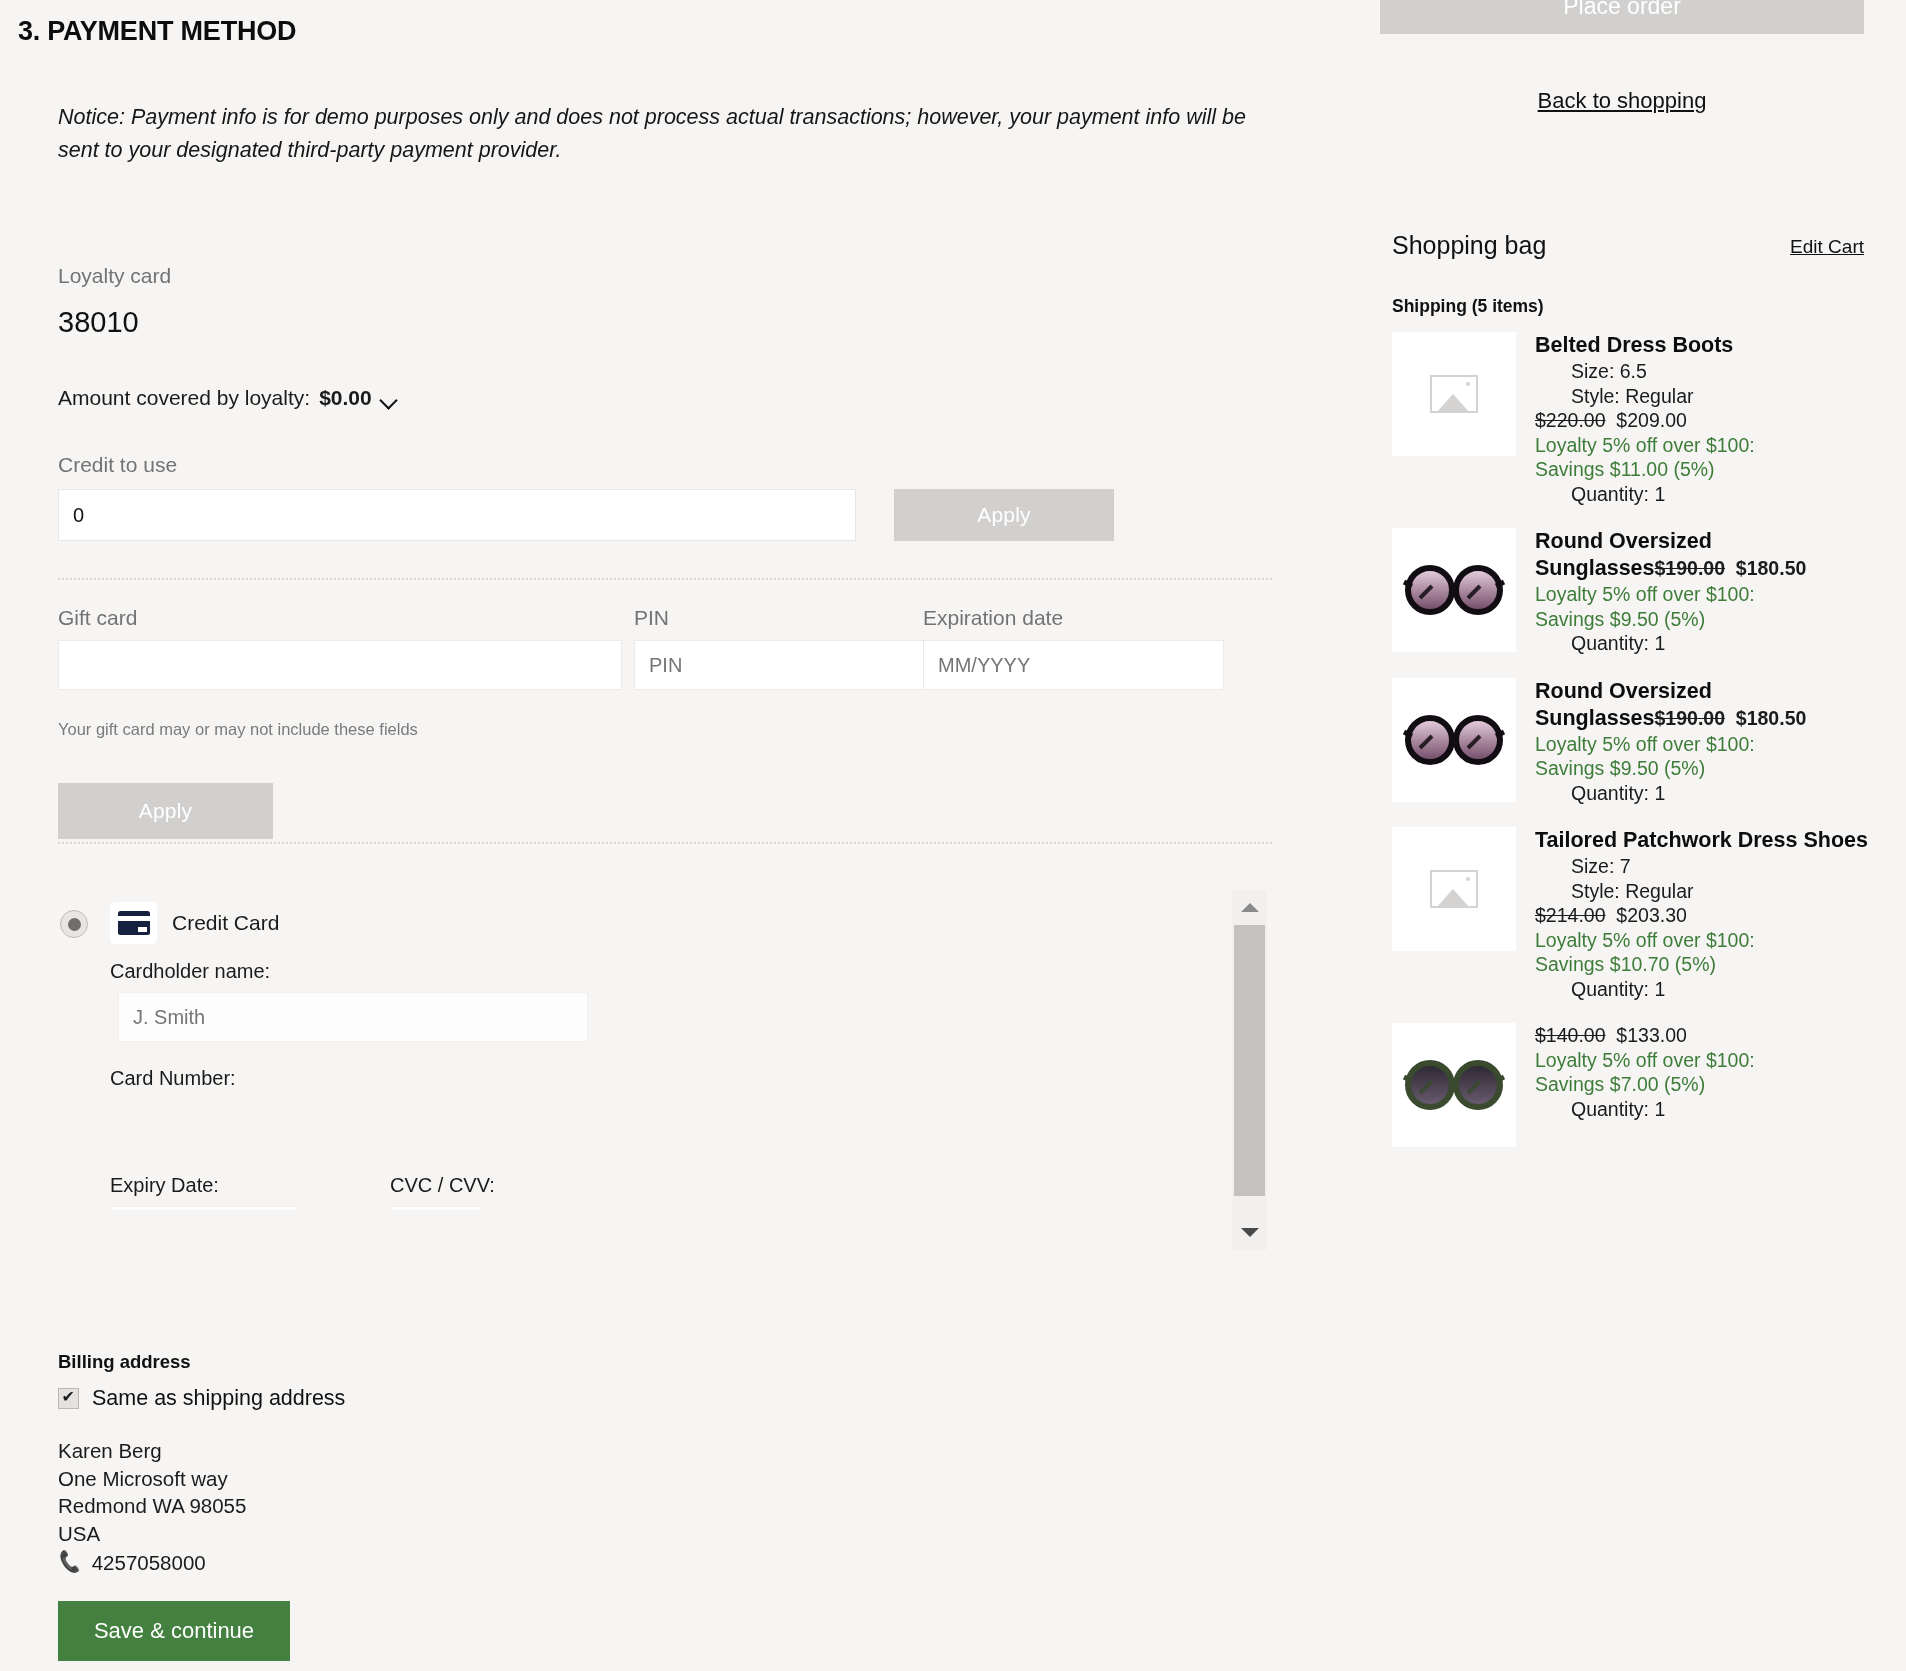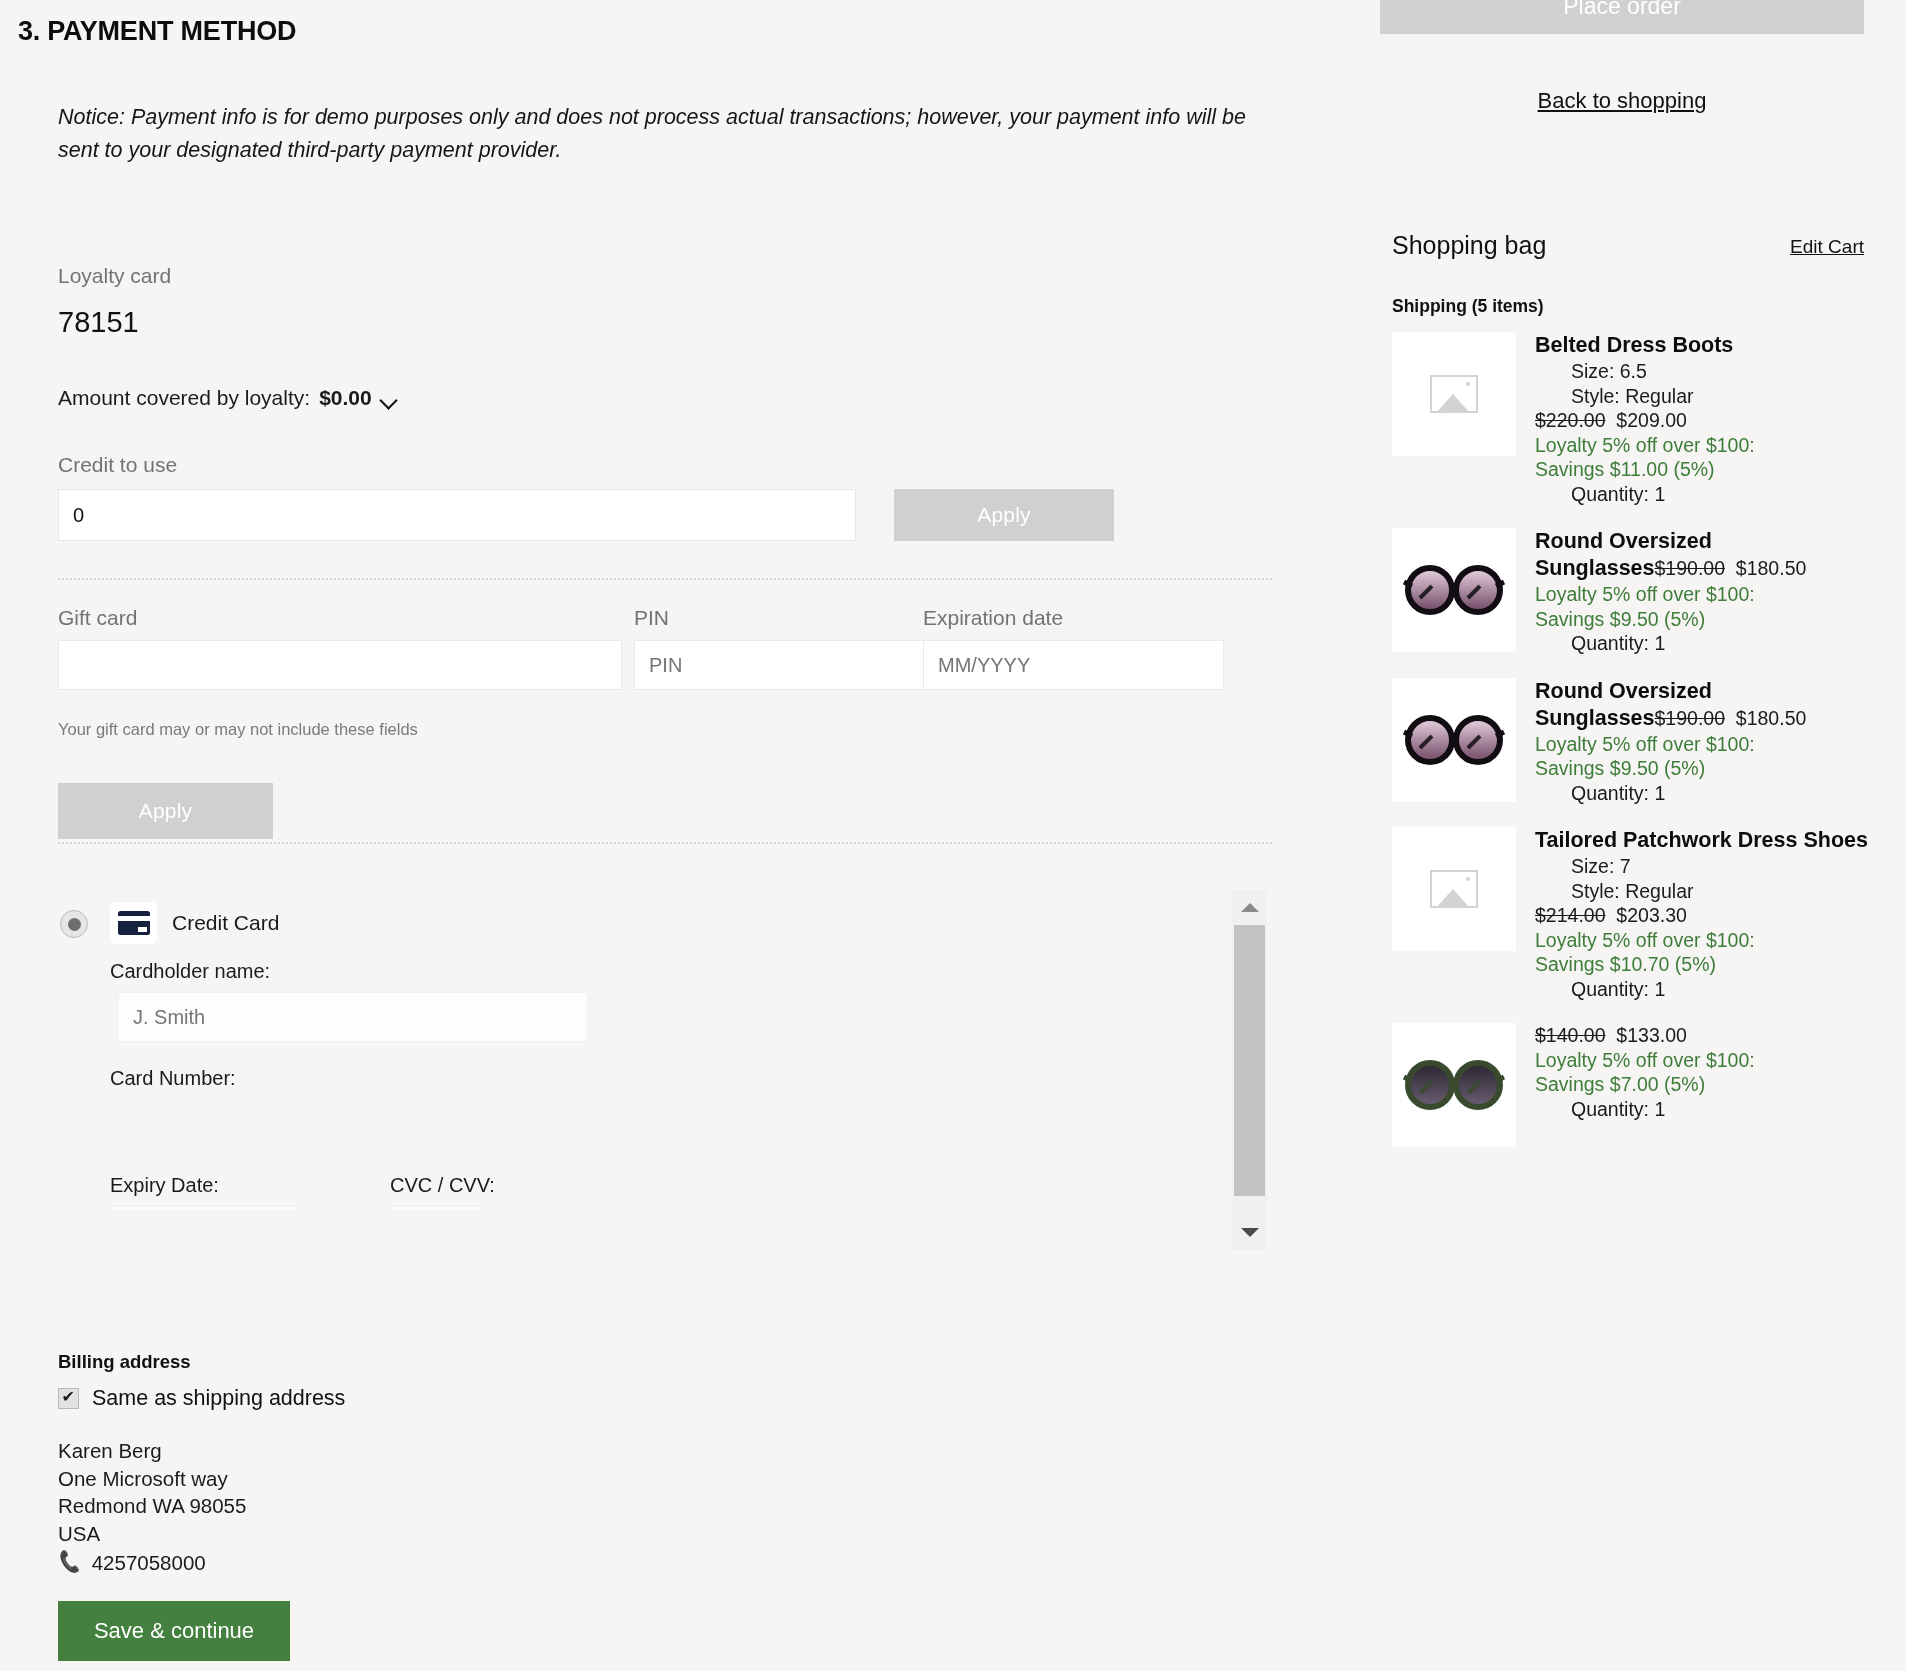--- a/index.html
+++ b/index.html
@@ -218,37 +218,37 @@
     content: ""; position: absolute; right: 6px; top: 5px;
     width: 4px; height: 4px; border-radius: 50%; background: #d4d3d2;
   }
   
   .details { flex: 1; min-width: 0; }
   .pname { font-size: 21.5px; font-weight: bold; color: #0d0d0d; line-height: 27px; }
   .pmeta { font-size: 19.5px; color: #1b1b1b; line-height: 24.5px; margin-left: 36px; }
   .price-line { font-size: 19.5px; color: #1b1b1b; line-height: 24.5px; }
   .old { text-decoration: line-through; }
   .loyalty { font-size: 19.5px; color: #3e7d39; line-height: 24.5px; }
-  .inline-price { font-weight: normal; }
+  .inline-price { font-weight: bold; }
 </style>
 </head>
 <body>
 
 <div class="page">
 
   <div class="left-col">
 
     <div class="step-title">
       <span class="num">3.</span><span>PAYMENT METHOD</span>
     </div>
 
     <div class="notice">Notice: Payment info is for demo purposes only and does not process actual transactions; however, your payment info will be sent to your designated third-party payment provider.</div>
 
     <div class="lbl loyalty-label">Loyalty card</div>
-    <div class="loyalty-number">78151</div>
+    <div class="loyalty-number">38010</div>
 
     <div class="amount-covered">
       <span>Amount covered by loyalty:</span>
       <b>$0.00</b>
       <span class="chev"></span>
     </div>
 
     <div class="lbl amount-use-label">Credit to use</div>
     <input class="amount-input" value="0" style="">
     <button class="apply-btn apply-top">Apply</button>

